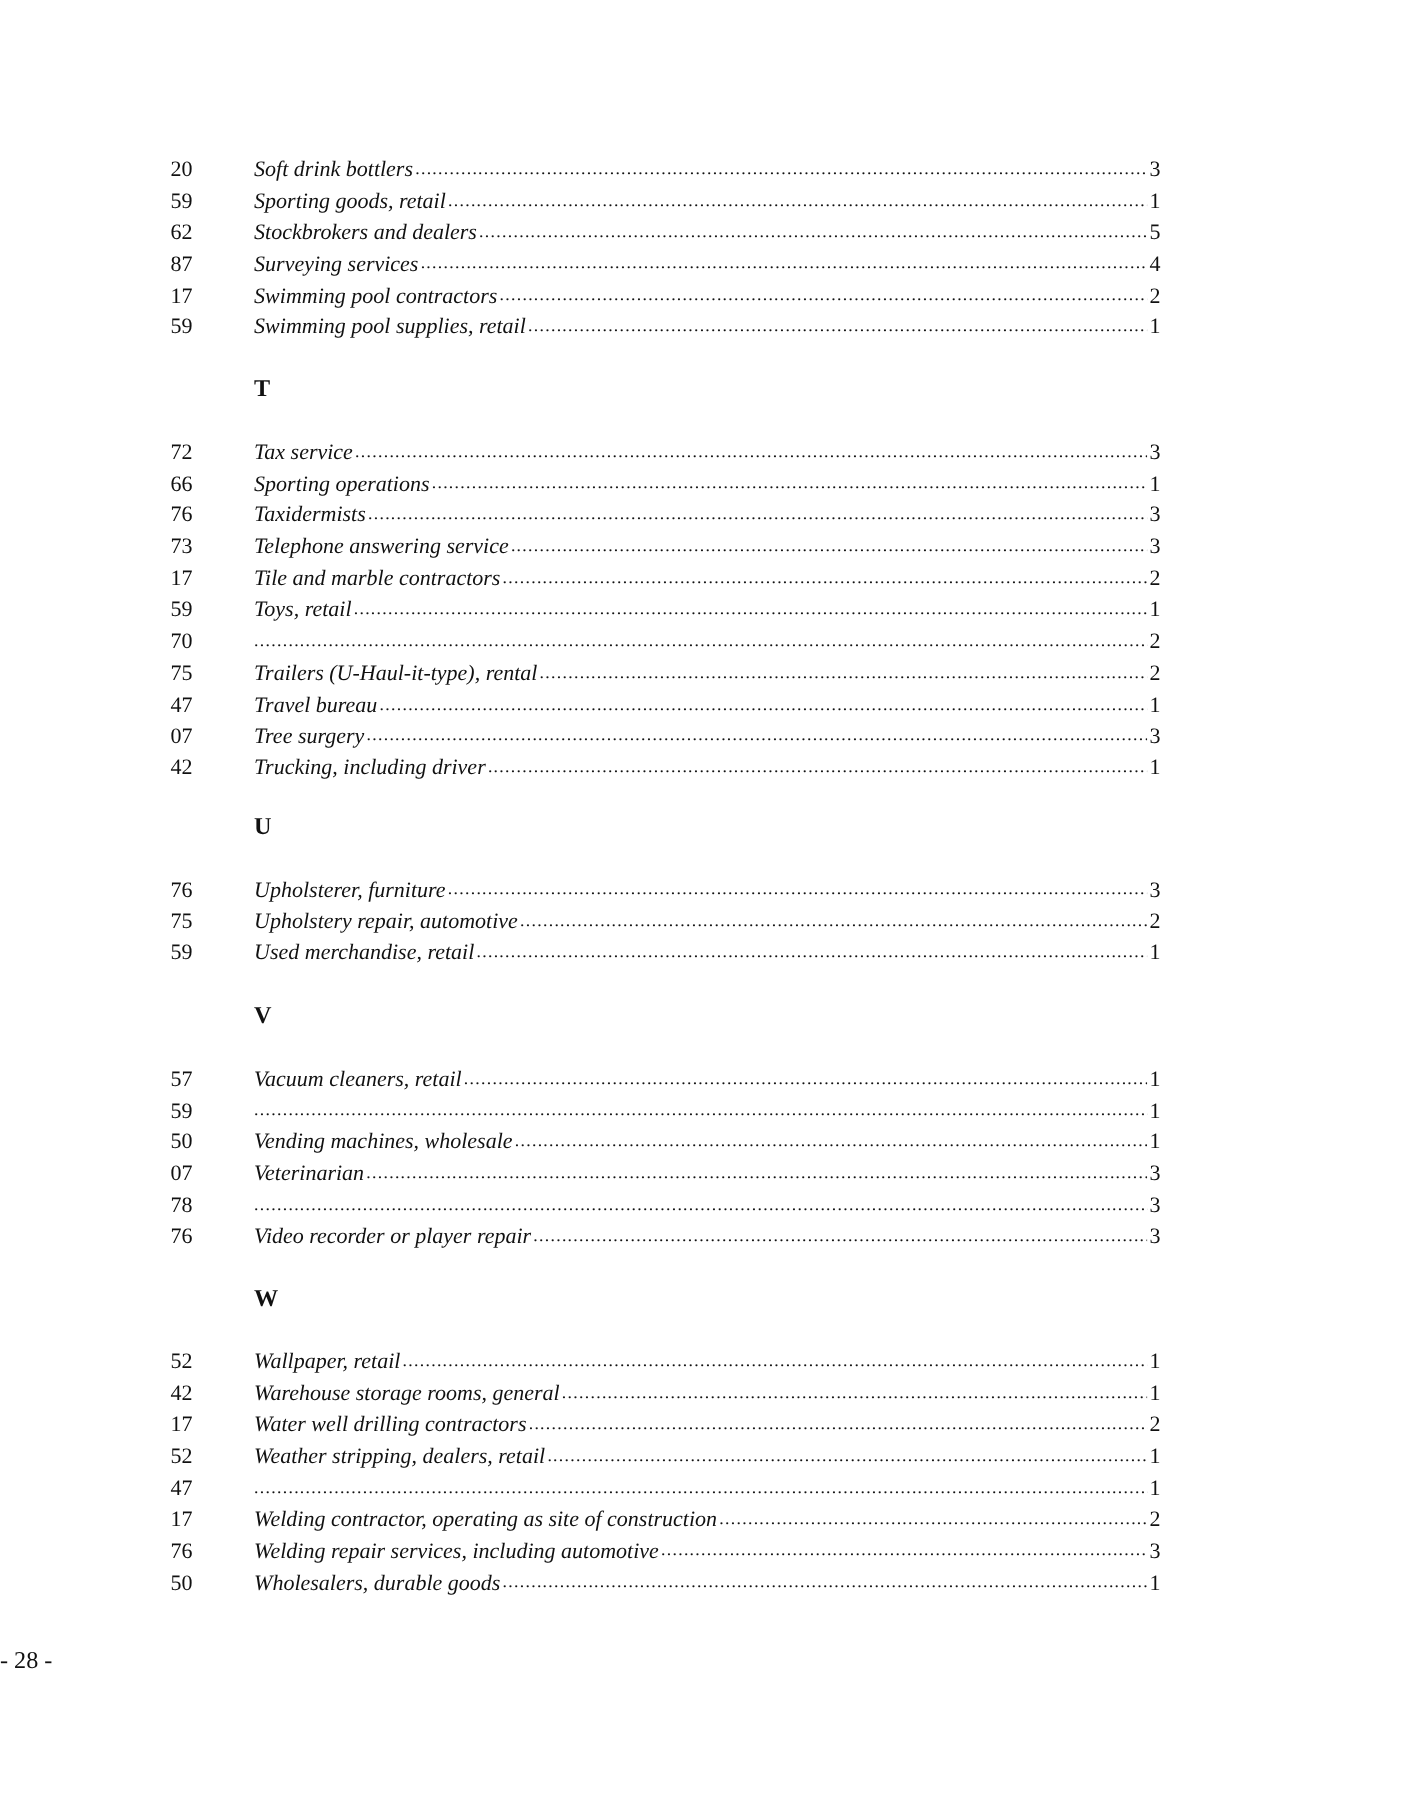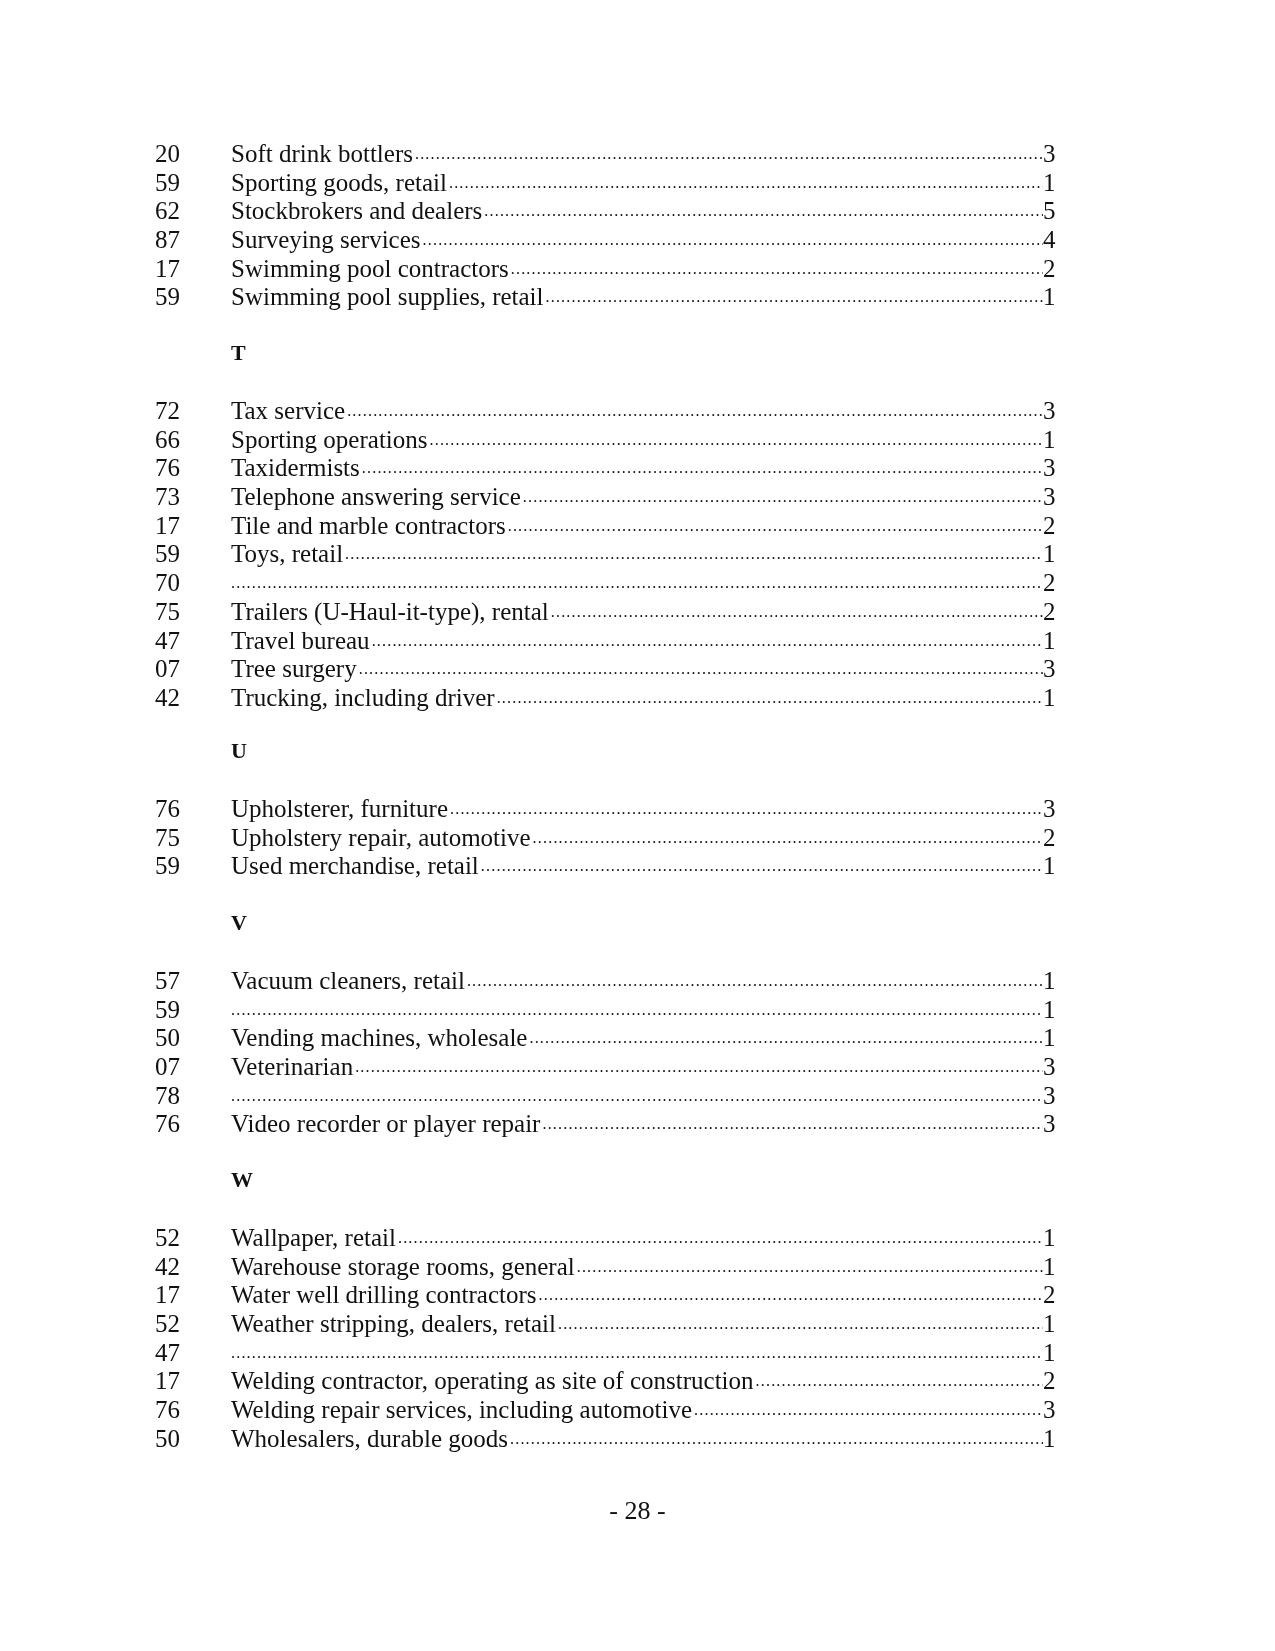--- a/index.html
+++ b/index.html
@@ -1,28 +1,28 @@
 <!DOCTYPE html>
 <html><head>
 <meta charset="utf-8">
 <style>
   html, body { margin: 0; padding: 0; background: #ffffff; }
   body { width: 1275px; height: 1651px; position: relative; overflow: hidden;
          font-family: "Liberation Serif", serif; color: #111; }
   .page { position: absolute; left: 0; top: 0; width: 1275px; height: 1651px; }
   .section { position: absolute; left: 155px; width: 900px; }
-  .row { position: relative; height: 28.7px; line-height: 28.7px; font-size: 25px; display: flex; }
+  .row { position: relative; height: 28.7px; line-height: 28.7px; font-size: 20px; display: flex; }
   .code { width: 76px; flex: none; }
   .label-wrap { flex: 1; display: flex; overflow: hidden; }
-  .label { white-space: nowrap; flex: none; padding-right: 2px; }
+  .label { white-space: nowrap; flex: none; padding-right: 2px; font-style: italic; }
   .dots { flex: 1; overflow: hidden; white-space: nowrap; letter-spacing: 1.2px; font-size: 16px; }
   .dots::after { content: "........................................................................................................................................................................................................................"; }
   .val { flex: none; width: 12px; text-align: right; }
   .heading { position: absolute; left: 231px; font-size: 22px; font-weight: bold; }
-  .pagenum { position: absolute; left: 0; width: 1275px; text-align: center; top: 1496px; font-size: 26px; }
+  .pagenum { position: absolute; left: 0; width: 1275px; top: 1496px; font-size: 22px; }
 </style>
 </head>
 <body>
 
 <div class="page">
 
   <div class="section" style="top:140px;">
       <div class="row">
         <span class="code">20</span>
         <span class="label-wrap">

